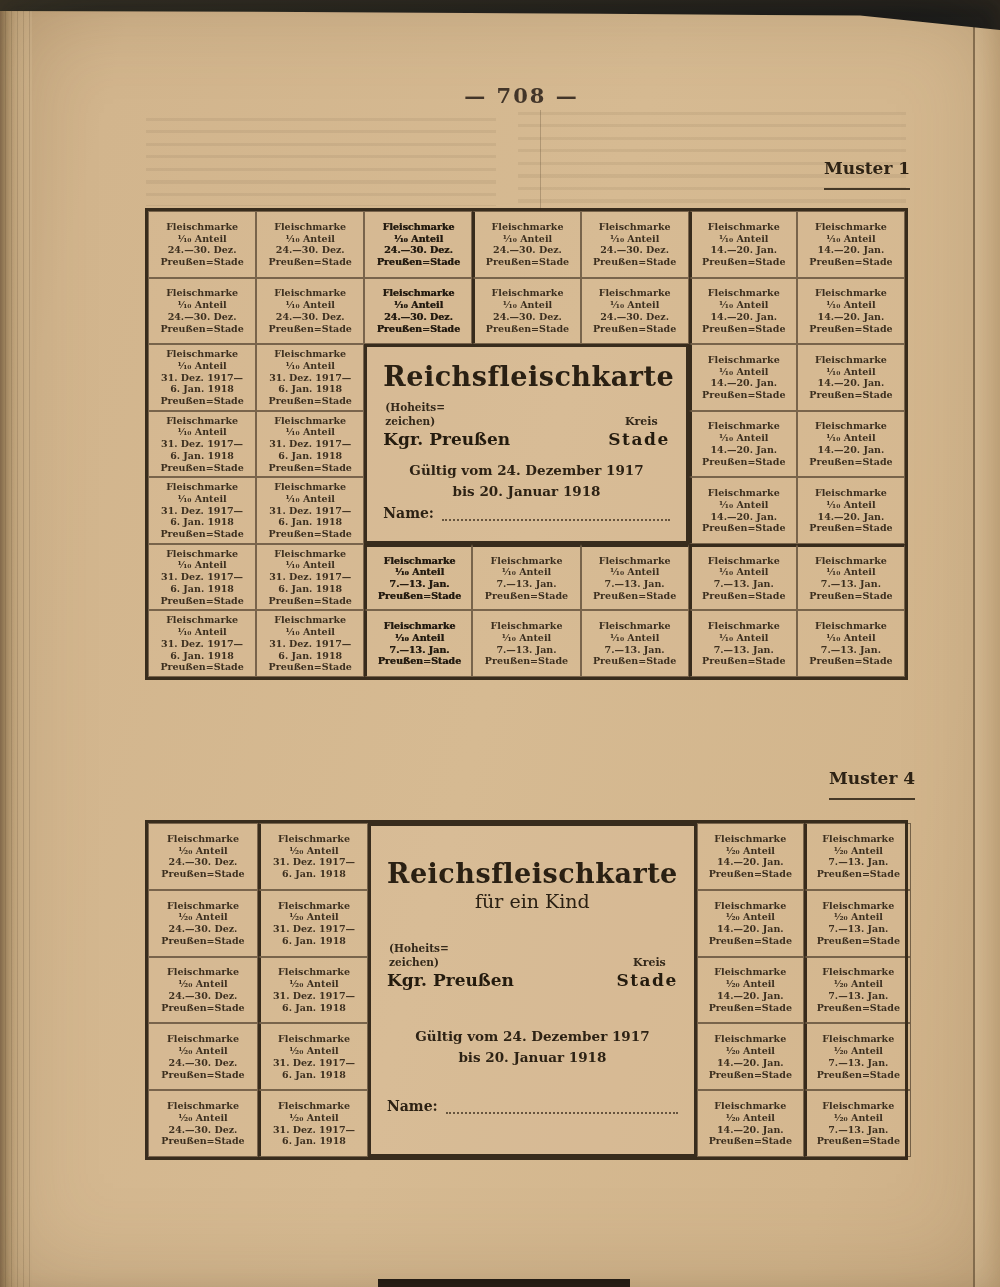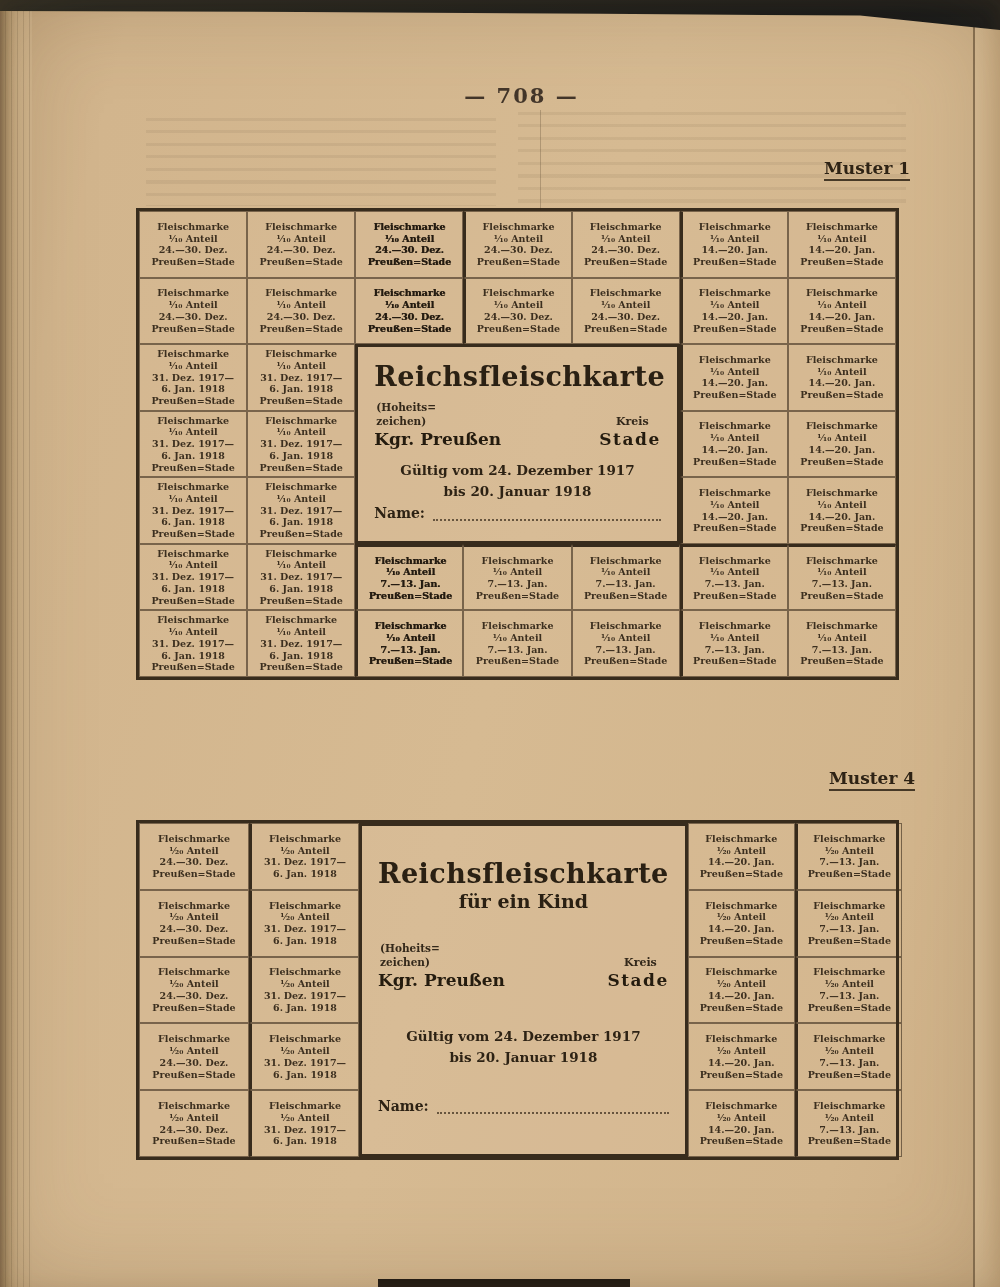--- a/index.html
+++ b/index.html
@@ -31,39 +31,39 @@
   
   .ghost{position:absolute;opacity:0.55;filter:blur(0.6px);
     background:repeating-linear-gradient(180deg,rgba(96,78,54,0.17) 0px,rgba(96,78,54,0.17) 3px,rgba(96,78,54,0) 3px,rgba(96,78,54,0) 12.5px);}
   #ghost-left{left:146px;top:118px;width:350px;height:88px;}
   #ghost-right{left:518px;top:112px;width:388px;height:95px;}
   #ghost-divider{position:absolute;left:540px;top:110px;width:1px;height:100px;background:rgba(80,62,40,0.28);}
   
   #page-number{position:absolute;top:83px;left:140px;width:763px;text-align:center;
     font-size:21px;font-weight:700;letter-spacing:2px;color:#43362a;}
   .muster-label{position:absolute;font-weight:700;font-size:17px;color:#2e2315;
-    border-bottom:2px solid rgba(46,35,21,0.85);padding-bottom:1px;z-index:3;}
+    border-bottom:2px solid rgba(46,35,21,0.85);padding-bottom:10px;z-index:3;}
   #muster1-label{top:158px;left:824px;}
   #muster2-label{top:768px;left:829px;}
   
-  .card{position:absolute;left:136px;width:763px;display:grid;z-index:2;
+  .card{position:absolute;left:145px;width:763px;display:grid;z-index:2;
     border:3px solid var(--line-thick);background:rgba(218,192,155,0.28);box-sizing:border-box;}
   #muster1-card{top:208px;height:472px;grid-template-columns:repeat(7,1fr);grid-template-rows:repeat(7,1fr);}
   #muster2-card{top:820px;height:340px;grid-template-columns:110px 110px 1fr 107px 107px;grid-template-rows:repeat(5,1fr);}
   .cell{border:1px solid var(--line);display:flex;flex-direction:column;justify-content:center;
     align-items:center;text-align:center;padding:2px 0;overflow:hidden;box-sizing:border-box;}
   .cell span{display:block;font-size:9.5px;line-height:1.24;font-weight:700;color:var(--ink);white-space:nowrap;}
   .cell.bold span{color:var(--ink-dark);text-shadow:0.5px 0 0 rgba(31,23,12,0.85);}
   .cell.tl{border-left:3px solid var(--line-thick);}
   .cell.tt{border-top:3px solid var(--line-thick);}
   
   .center-panel{border:3px solid var(--line-thick);display:flex;flex-direction:column;
     padding:8px 16px 0;box-sizing:border-box;background:rgba(220,196,160,0.18);}
   .cp-title{font-weight:700;font-size:27px;text-align:center;letter-spacing:0.5px;color:#2a2013;margin-top:6px;}
-  .cp-sub{font-size:19px;font-weight:700;text-align:center;color:#2a2013;margin-top:1px;}
+  .cp-sub{font-size:19px;font-weight:400;text-align:center;color:#2a2013;margin-top:1px;}
   .cp-mid{display:flex;justify-content:space-between;align-items:flex-end;margin-top:9px;}
   .cp-hoheits{font-size:10.5px;font-weight:700;line-height:1.3;color:#33281a;padding-left:2px;}
   .cp-kreis{font-size:11px;font-weight:700;color:#33281a;padding-right:12px;}
   .cp-row2{display:flex;justify-content:space-between;align-items:baseline;margin-top:1px;}
   .cp-state{font-size:17px;font-weight:700;color:#241b0e;}
   .cp-district{font-size:17px;font-weight:700;letter-spacing:1.5px;color:#241b0e;}
   .cp-valid{text-align:center;font-size:13.5px;font-weight:700;color:#2d2214;margin-top:11px;line-height:1.5;}
   .cp-name{display:flex;align-items:flex-end;margin-top:auto;margin-bottom:20px;font-size:14px;font-weight:700;color:#2d2214;}
   .cp-dots{flex:1;margin-left:8px;border-bottom:2px dotted rgba(55,42,26,0.7);height:3px;}
   #muster2-card .cp-title{margin-top:24px;}

